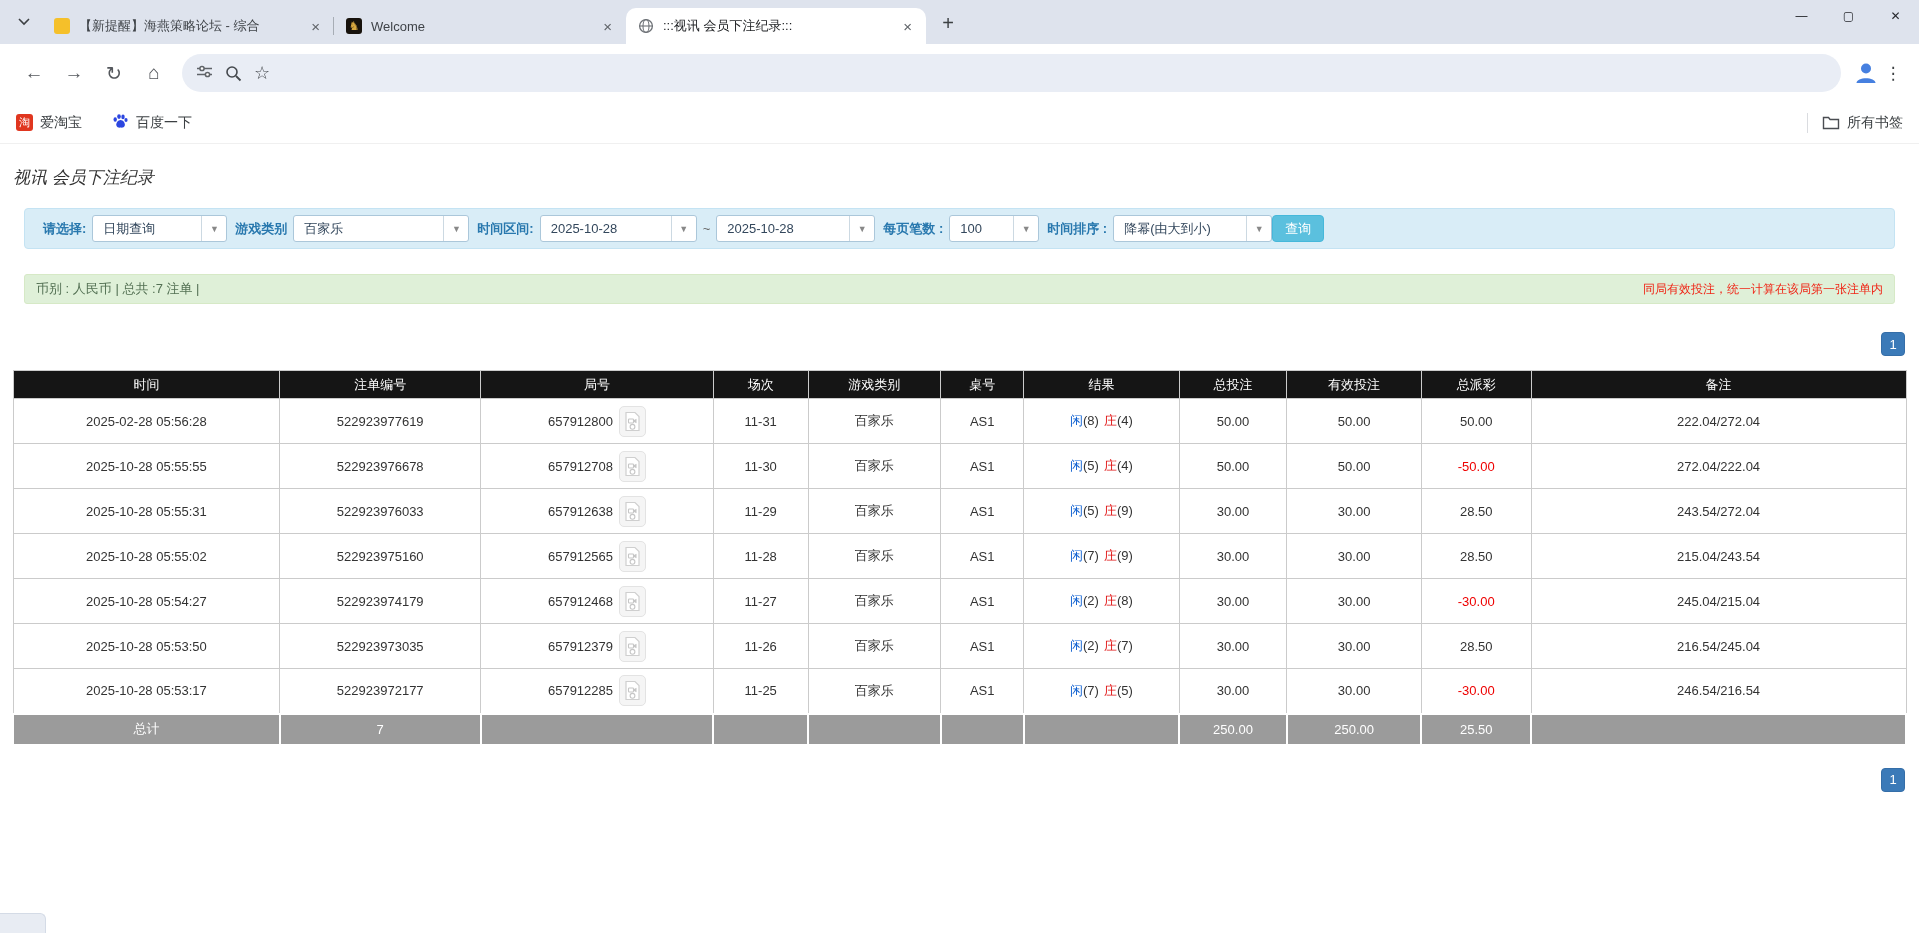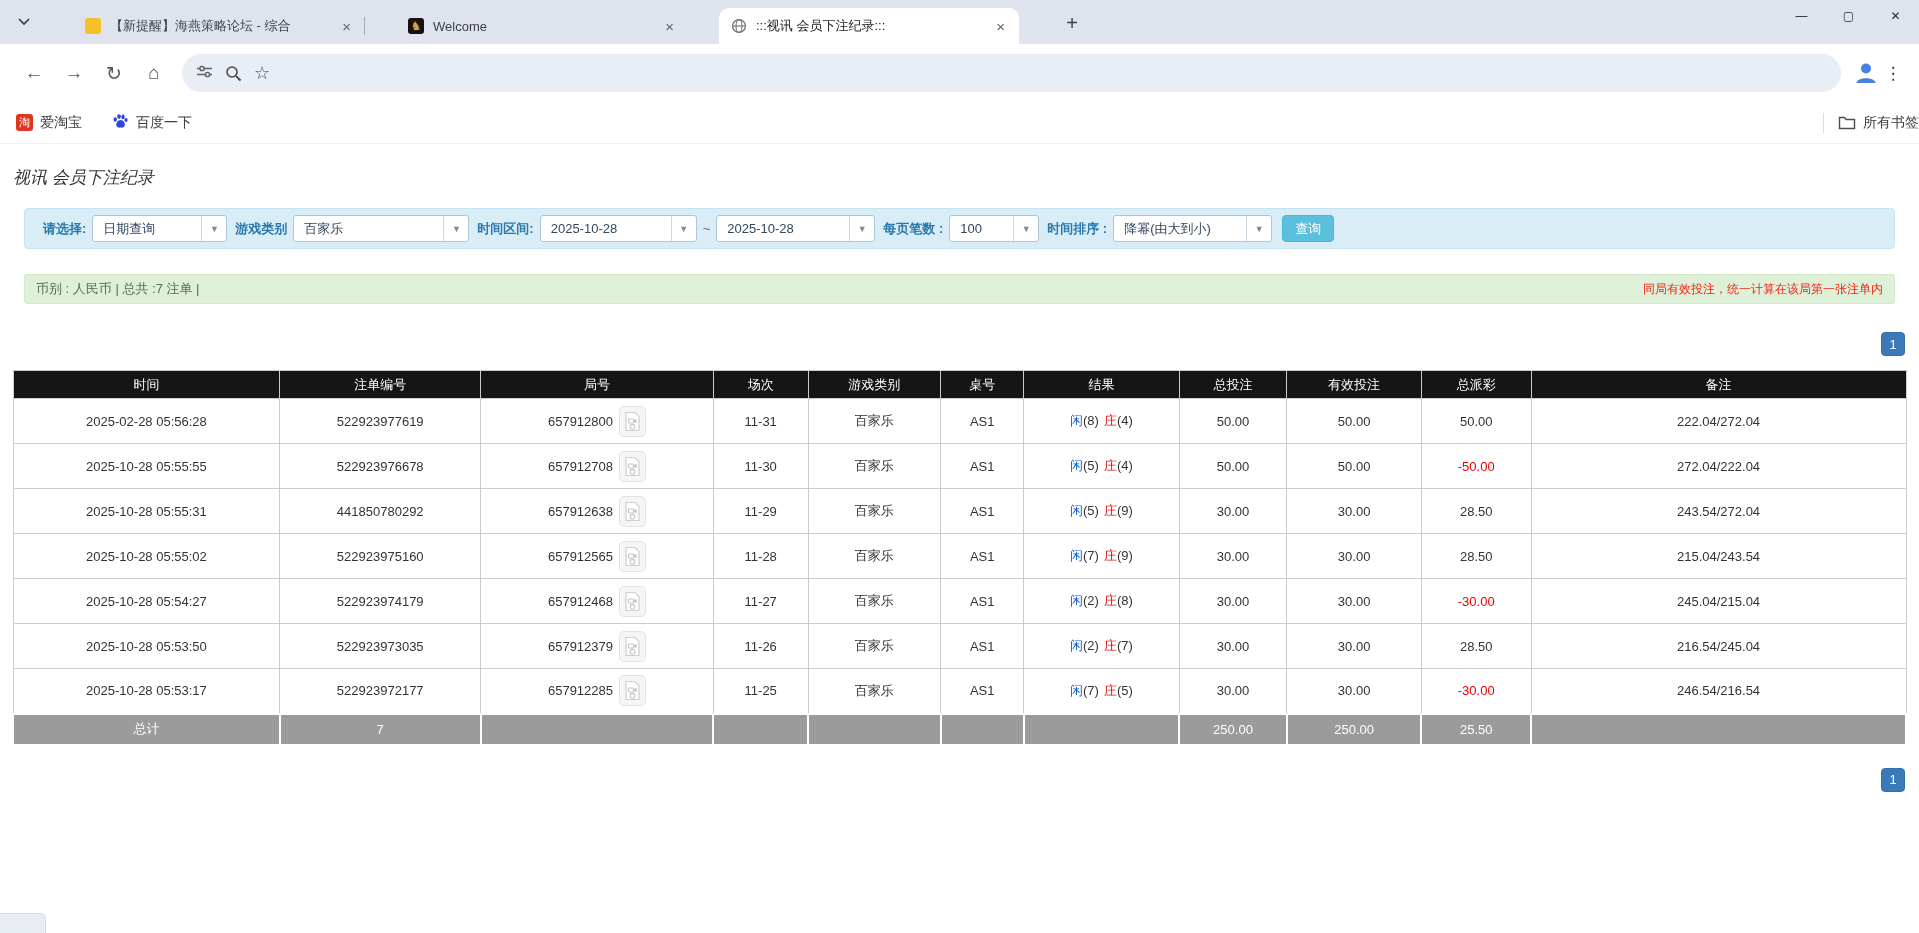--- a/index.html
+++ b/index.html
@@ -1,20 +1,20 @@
 <!DOCTYPE html>
 <html><head>
 <meta charset="utf-8">
 <style>
   * { margin:0; padding:0; box-sizing:border-box; }
   html,body { width:1919px; height:933px; overflow:hidden; background:#fff;
     font-family:"Liberation Sans","DejaVu Sans",sans-serif; }
 
   
-  .tabstrip { height:44px; background:#dee3ed; display:flex; align-items:flex-end; padding-left:8px; position:relative;gap:31px; }
+  .tabstrip { height:44px; background:#dee3ed; display:flex; align-items:flex-end; padding-left:8px; position:relative; }
   .tab-chevron { width:28px; height:28px; margin:0 4px 8px 2px; display:flex; align-items:center; justify-content:center; border-radius:50%; color:#3c4043; }
   .tab { width:292px; height:36px; display:flex; align-items:center; padding:0 10px 0 12px; font-size:13px; color:#3f4348; position:relative; }
   .tab .sep { position:absolute; right:0; top:9px; height:18px; width:1px; background:#a7adb5; }
   .tab.active { width:300px; background:#fff; border-radius:10px 10px 0 0; color:#1c1e21; }
   .tab .title { flex:1; white-space:nowrap; overflow:hidden; margin-left:9px; }
   .tab .close { font-size:15px; color:#5f6368; padding:0 4px; }
   .favicon { width:16px; height:16px; flex:0 0 16px; border-radius:3px; display:flex; align-items:center; justify-content:center; }
   .fav-yellow { background:#f5c02a; }
   .fav-dark { background:#17120c; color:#d8a83f; font-size:12px; line-height:16px; }
   .newtab { width:28px; height:28px; margin:0 0 7px 8px; font-size:20px; color:#3c4043; display:flex; align-items:center; justify-content:center; }
@@ -27,36 +27,36 @@
   .omnibox .url { flex:1; font-size:15px; color:#1f2328; white-space:nowrap; overflow:hidden; margin-left:10px; }
   .obicon { margin-left:12px; display:flex; align-items:center; }
   .star { font-size:18px; color:#44484d; }
   .avatar { width:30px; height:30px; display:flex; align-items:center; justify-content:center; }
   .kebab { width:24px; font-size:17px; color:#3c4043; text-align:center; letter-spacing:0; }
 
   .bookmarks { height:42px; background:#fff; display:flex; align-items:center; padding:0 16px; border-bottom:1px solid #f0f0f0; position:relative; }
   .bm { display:flex; align-items:center; margin-right:30px; font-size:14px; color:#3c4043; }
   .bm .bicon { margin-right:7px; }
   .tao { width:17px; height:17px; background:#e0361f; border-radius:3px; color:#fff; font-size:11px; display:flex; align-items:center; justify-content:center; }
-  .bm-right { position:absolute; right:0; display:flex; align-items:center; font-size:14px; color:#3c4043; }
+  .bm-right { position:absolute; right:16px; display:flex; align-items:center; font-size:14px; color:#3c4043; }
   .bm-right .vline { width:1px; height:20px; background:#dadce0; margin-right:14px; }
   .bm-right svg { margin-right:7px; }
 
   
   .page { background:#fff; }
   .page-title { margin:22px 0 0 13px; font-size:17px; color:#333;font-style:italic; }
 
   .filterbar { margin:19px 24px 0 24px; background:#d9edf7; border:1px solid #c4e3f3; border-radius:4px; height:41px; display:flex; align-items:center; padding:0 10px; }
   .flabel { color:#2878ae; font-weight:700; font-size:13px; margin:0 6px 0 8px; white-space:nowrap; }
   .tilde { color:#666; margin:0 6px; font-size:13px; }
   .dd { background:#fff; border:1px solid #abc7da; border-radius:3px; height:27px; display:flex; align-items:center; }
   .dd .val { padding:0 10px; font-size:13px; color:#33475c; white-space:nowrap; flex:1; }
   .dd .arrow { width:25px; align-self:stretch; border-left:1px solid #ccd9e2; display:flex; align-items:center; justify-content:center; color:#888; font-size:9px; }
   .dd1{width:135px}.dd2{width:176px}.dd3{width:157px}.dd4{width:159px}.dd5{width:90px}.dd6{width:159px}
-  .searchbtn { margin-left:10px; background:#5bc0de; border:1px solid #46b8da; color:#fff; font-size:13px; border-radius:4px; height:27px; padding:0 12px; }
+  .searchbtn { background:#5bc0de; border:1px solid #46b8da; color:#fff; font-size:13px; border-radius:4px; height:27px; padding:0 12px; }
 
   .summarybar { margin:25px 24px 0 24px; background:#dff0d8; border:1px solid #d6e9c6; border-radius:3px; height:30px; display:flex; align-items:center; padding:0 11px; }
   .summarybar .left { font-size:13px; color:#537053; }
   .summarybar .right { margin-left:auto; font-size:12px; color:#f02415; }
 
   .pagerline { display:flex; justify-content:flex-end; margin:28px 14px 0 0; }
   .pagerline.bottom { margin-top:22px; }
   .pagebtn { min-width:24px; height:24px; background:#3b7ab8; border:1px solid #356ea8; border-radius:4px; color:#fff; font-size:13px; display:flex; align-items:center; justify-content:center; }
 
   table.bets { width:1895px; margin:14px 14px 0 12px; border-collapse:collapse; table-layout:fixed; }
@@ -313,21 +313,21 @@
       <span class="rp">闲</span><span class="rpv">(5)</span><span class="rb">庄</span><span class="rbv">(4)</span>
     </td>
     <td class="blue">50.00</td>
     <td>50.00</td>
     <td class="payout neg">-50.00</td>
     <td>272.04/222.04</td>
   </tr>
 
   <tr>
     <td>2025-10-28 05:55:31</td>
-    <td>441850780292</td>
+    <td>522923976033</td>
     <td>
       <span class="roundwrap">
         <span>657912638</span>
         <span class="vicon">
           <svg width="17" height="21" viewBox="0 0 17 21">
                   <path d="M2 1.5 h9 l4 4 v14 h-13 z" fill="#fff" stroke="#cfcfcf" stroke-width="1.2"></path>
                   <rect x="4.5" y="8" width="5" height="4" rx="0.8" fill="none" stroke="#c6c6c6" stroke-width="1.1"></rect>
                   <path d="M9.5 9.3 l3-1.6 v4.6 l-3-1.6 z" fill="#c6c6c6"></path>
                   <circle cx="8.5" cy="15.8" r="2.4" fill="none" stroke="#c6c6c6" stroke-width="1.1"></circle>
                 </svg>

